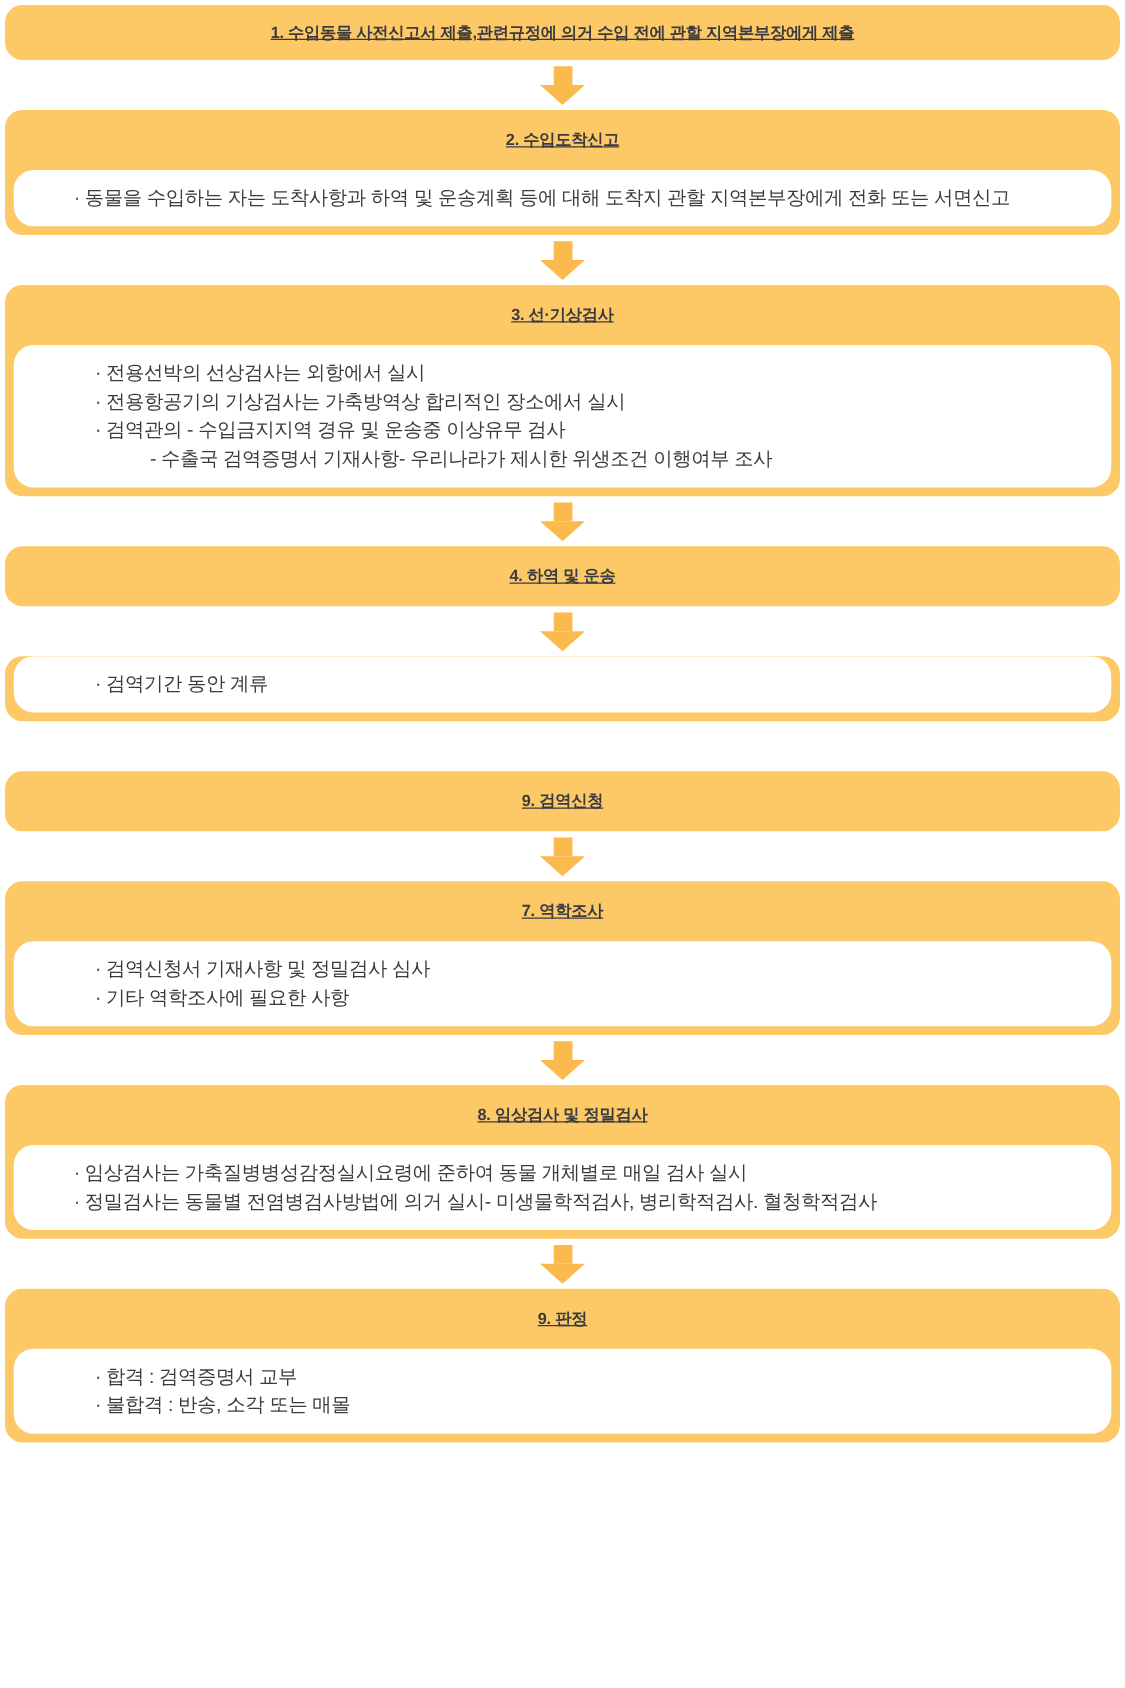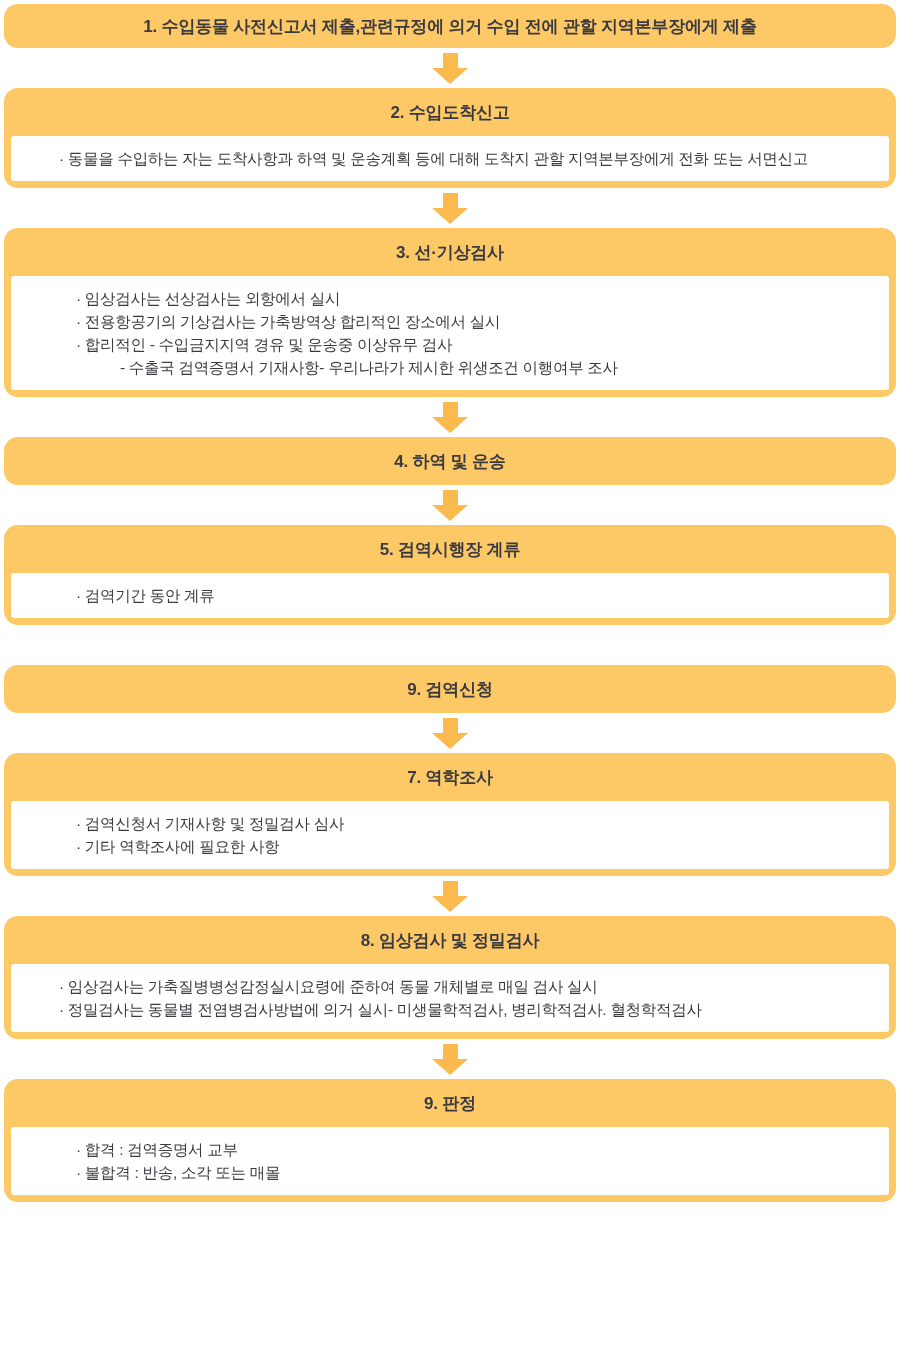--- a/index.html
+++ b/index.html
@@ -18,28 +18,29 @@
   }
   #flow{width:892px;margin:0 auto;}
   .step-box{
     background:var(--box);
     border-radius:14px;
     overflow:hidden;
   }
   .step-header{
     height:48px;
     display:flex;align-items:center;justify-content:center;
-    font-size:17px;font-weight:bold;
+    font-size:13px;font-weight:bold;
     color:var(--text);
     letter-spacing:-0.2px;
+    text-decoration:underline;
   }
   .bar-only .step-header{height:44px;}
   .step-body{
     background:var(--body-bg);
-    border-radius:3px;
+    border-radius:16px;
     margin:0 7px 7px 7px;
     padding:11px 20px 11px 65px;
     font-size:15.5px;
     font-weight:500;
     line-height:23px;
     letter-spacing:-0.3px;
   }
   .step:nth-child(even) .step-body{padding-left:48px;}
   .line{white-space:pre-wrap;}
   .line.indent-1{padding-left:44px;}
@@ -84,23 +85,23 @@
     <div class="connector">
       <span class="arrow-stem"></span>
       <span class="arrow-head"></span>
     </div>
   </section>
 
   <section class="step">
     <div class="step-box">
       <div class="step-header">3. 선·기상검사</div>
       <div class="step-body">
-          <div class="line">· 임상검사는 선상검사는 외항에서 실시</div>
+          <div class="line">· 전용선박의 선상검사는 외항에서 실시</div>
           <div class="line">· 전용항공기의 기상검사는 가축방역상 합리적인 장소에서 실시</div>
-          <div class="line">· 합리적인 - 수입금지지역 경유 및 운송중 이상유무 검사</div>
+          <div class="line">· 검역관의 - 수입금지지역 경유 및 운송중 이상유무 검사</div>
           <div class="line indent-1">- 수출국 검역증명서 기재사항- 우리나라가 제시한 위생조건 이행여부 조사</div>
         </div>
     </div>
     <div class="connector">
       <span class="arrow-stem"></span>
       <span class="arrow-head"></span>
     </div>
   </section>
 
   <section class="step">
@@ -108,21 +109,20 @@
       <div class="step-header">4. 하역 및 운송</div>
     </div>
     <div class="connector">
       <span class="arrow-stem"></span>
       <span class="arrow-head"></span>
     </div>
   </section>
 
   <section class="step">
     <div class="step-box">
-      <div class="step-header">5. 검역시행장 계류</div>
       <div class="step-body">
           <div class="line">· 검역기간 동안 계류</div>
         </div>
     </div>
     <div class="connector gap">
       <span class="arrow-stem"></span>
       <span class="arrow-head"></span>
     </div>
   </section>
 

